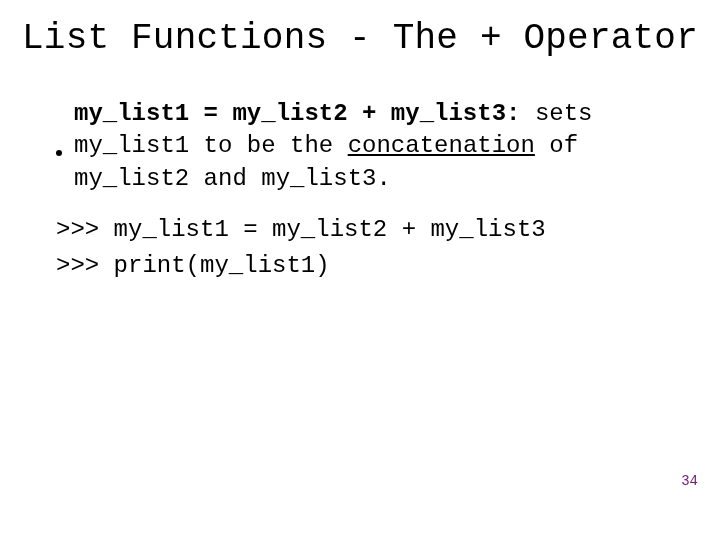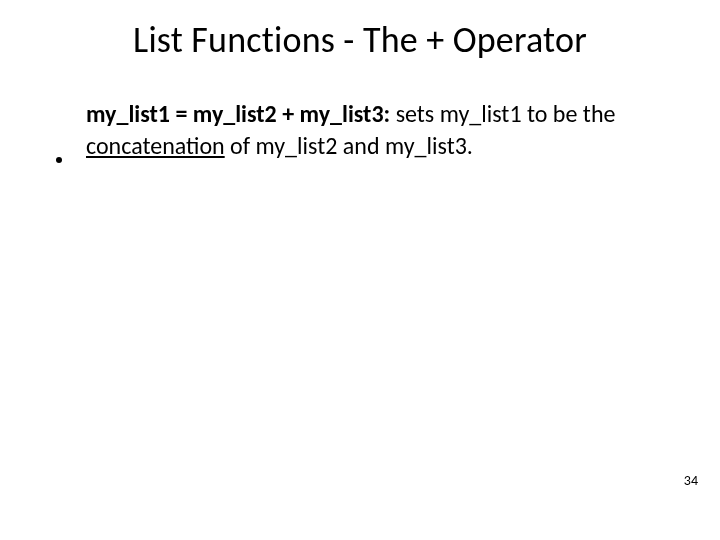--- a/index.html
+++ b/index.html
@@ -10,20 +10,21 @@
     background: #fff;
     font-family: Calibri, "Segoe UI", Arial, sans-serif;
     color: #000;
     overflow: hidden;
   }
   .slide {
     position: relative;
     width: 720px;
     height: 505px;
     box-sizing: border-box;
+    font-family: Liberation Mono, monospace;
   }
   .title {
     position: absolute;
     top: 18px;
     left: 0;
     right: 0;
     text-align: center;
     font-size: 36px;
     font-weight: 400;
     letter-spacing: 0.2px;
@@ -31,22 +32,22 @@
   .bullet-block {
     position: absolute;
     top: 98px;
     left: 56px;
     right: 56px;
     font-size: 24px;
     line-height: 1.35;
   }
   .bullet-row {
     display: flex;
-    align-items: flex-end;
-    gap: 24px;
+    align-items: center;
+    gap: 12px;
   }
   .bullet-dot {
     width: 6px;
     height: 6px;
     background: #000;
     border-radius: 50%;
     margin-top: 13px;
     flex: 0 0 auto;
   }
   .bullet-text .bold { font-weight: 700; }
@@ -58,37 +59,39 @@
     right: 56px;
     font-size: 24px;
     line-height: 1.5;
   }
   .code-line { white-space: pre; }
   .page-num {
     position: absolute;
     right: 22px;
     bottom: 16px;
     font-size: 14px;
-    color: #000000;
+    color: #701a75;
   }
 </style>
 </head>
 <body>
 
 <div class="slide">
 
   <div class="title">List Functions - The + Operator</div>
 
   <div class="bullet-block">
     <div class="bullet-row">
       <div class="bullet-dot"></div>
       <div class="bullet-text">
         <span class="bold">my_list1 = my_list2 + my_list3:</span><span> sets my_list1 to be the </span><span class="ul">concatenation</span><span> of my_list2 and my_list3.</span>
       </div>
     </div>
   </div>
 
   <div class="code-block">
+    <div class="code-line">&gt;&gt;&gt; my_list1 = my_list2 + my_list3</div>
+    <div class="code-line">&gt;&gt;&gt; print(my_list1)</div>
   </div>
 
   <div class="page-num">34</div>
 
 </div>
 
 </body></html>

